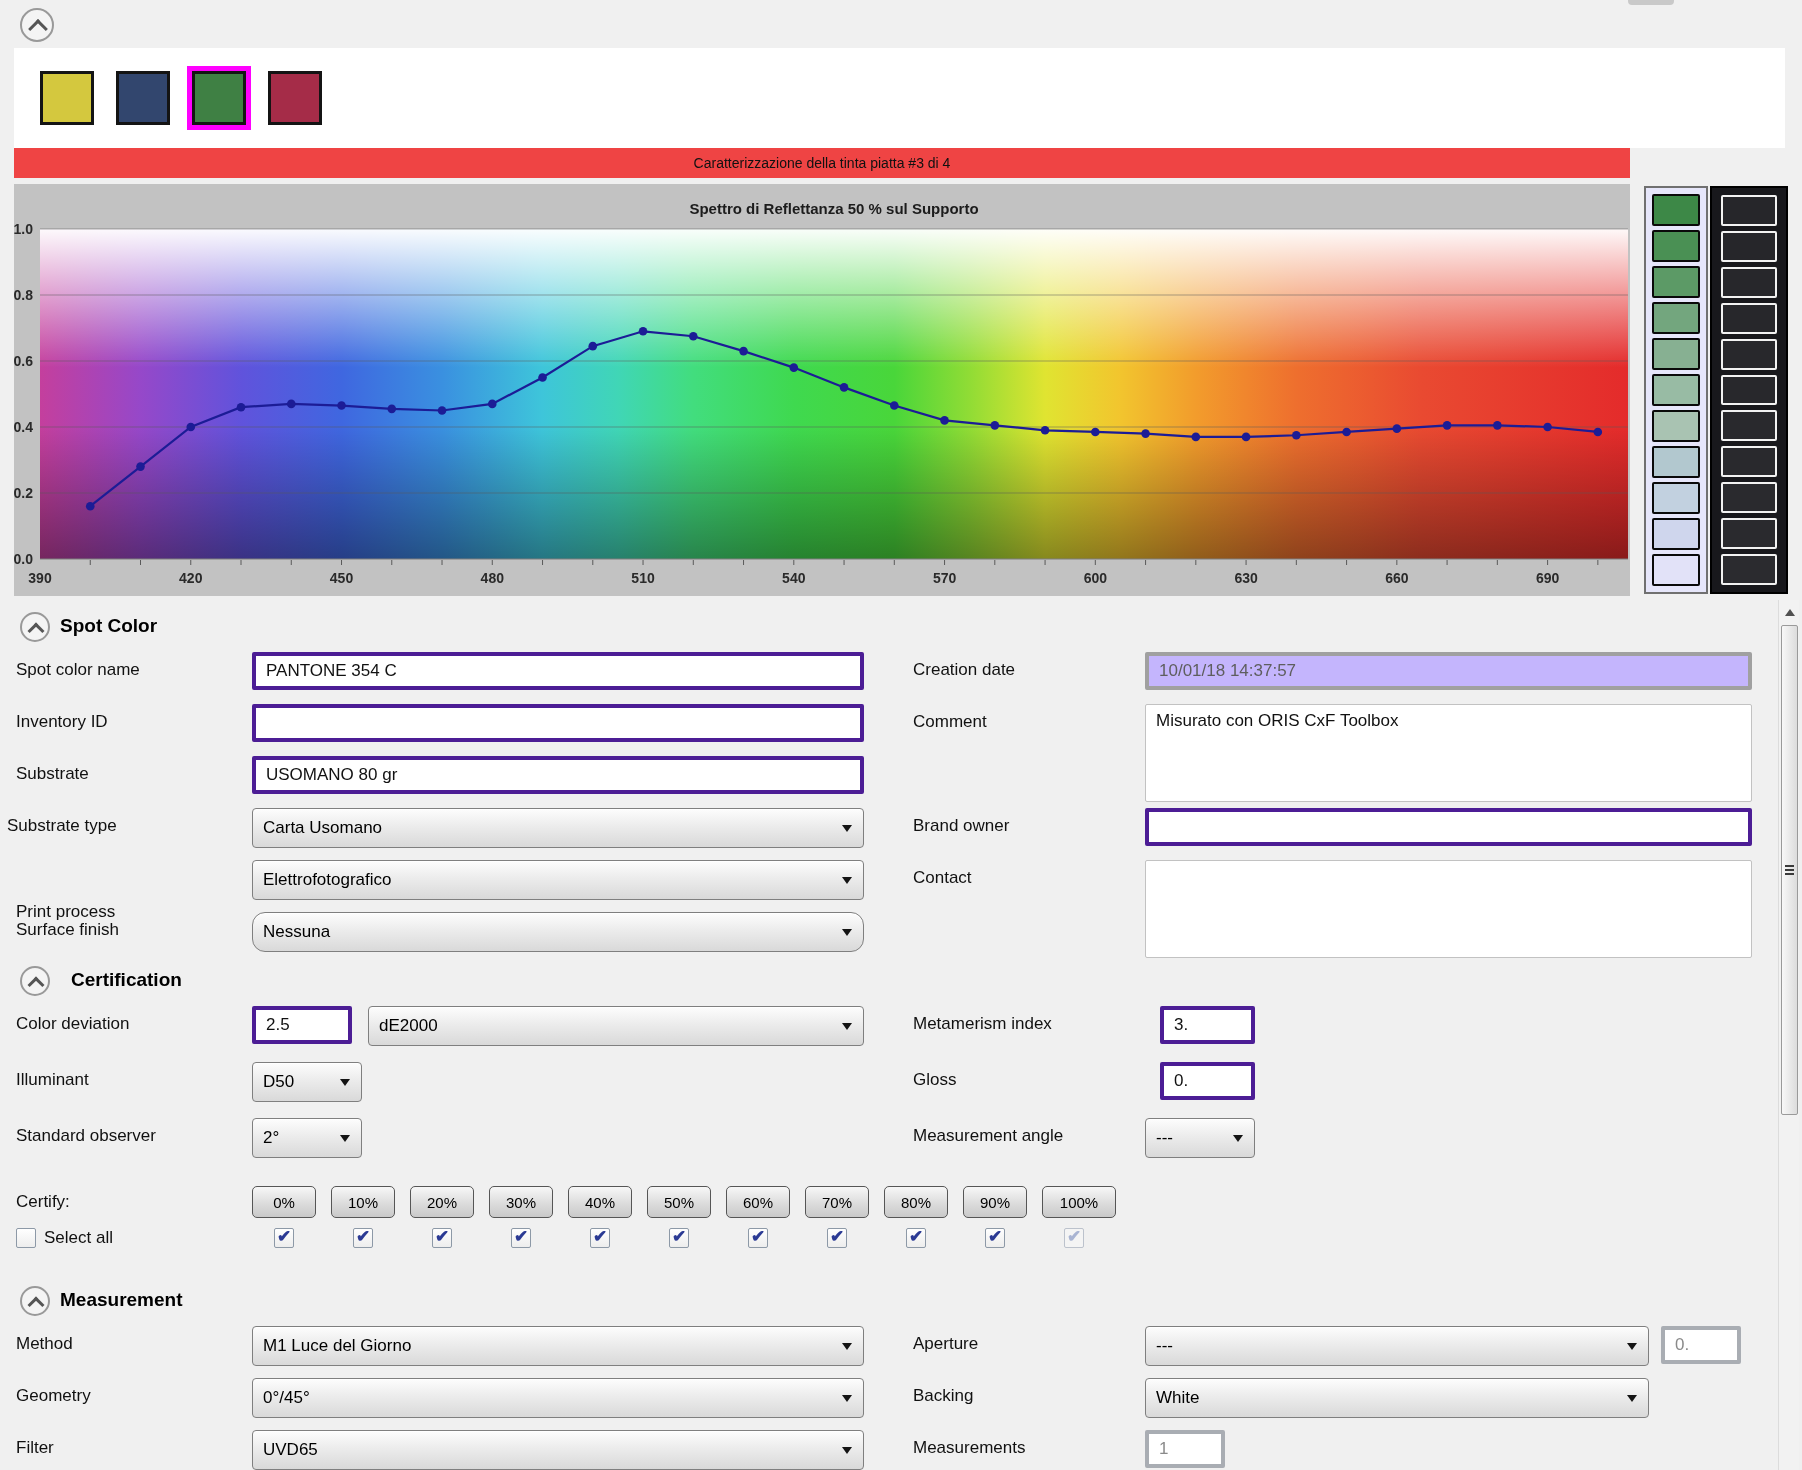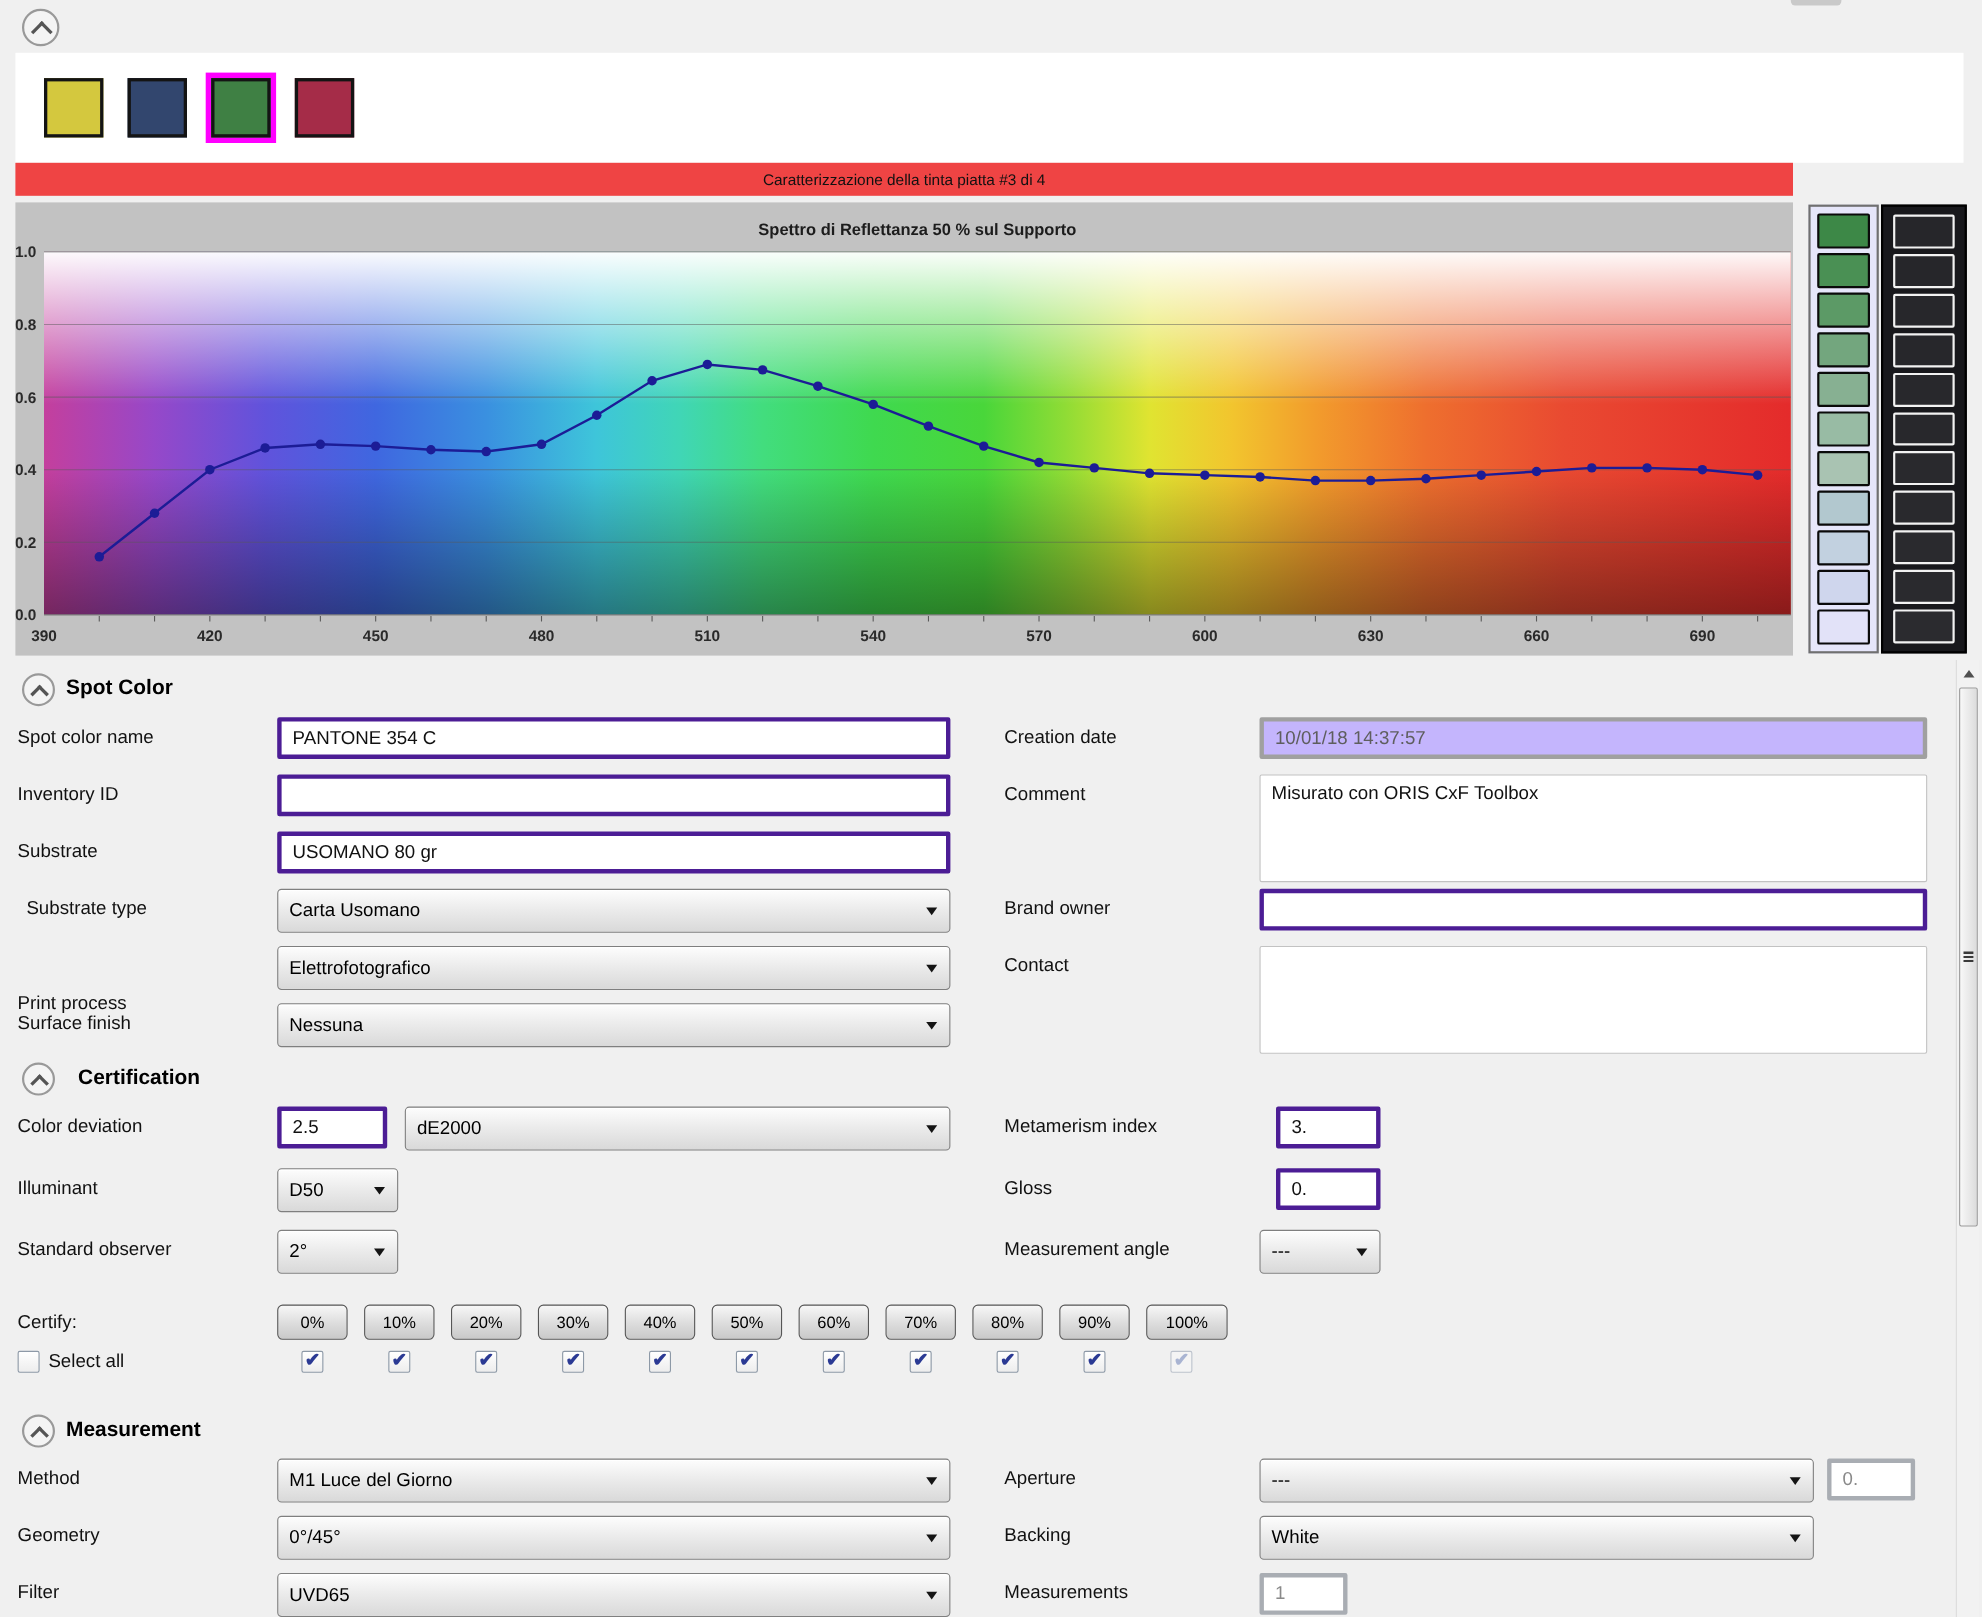--- a/index.html
+++ b/index.html
@@ -233,40 +233,40 @@
 
   <div class="label" style="left:16px;top:712px;">Inventory ID</div>
   <input class="input" style="left: 252px; top: 704px; width: 612px;" value="">
 
   <div class="label" style="left:913px;top:712px;">Comment</div>
   <textarea class="textarea" style="left: 1145px; top: 704px; width: 607px; height: 98px;">Misurato con ORIS CxF Toolbox</textarea>
 
   <div class="label" style="left:16px;top:764px;">Substrate</div>
   <input class="input" style="left: 252px; top: 756px; width: 612px;" value="USOMANO 80 gr">
 
-  <div class="label" style="left:24px;top:816px;">Substrate type</div>
+  <div class="label" style="left:7px;top:816px;">Substrate type</div>
   <div class="dropdown" style="left:252px;top:808px;width:612px;">
     <span>Carta Usomano</span>
     <span class="dd-arrow"></span>
   </div>
 
   <div class="label" style="left:913px;top:816px;">Brand owner</div>
   <input class="input" style="left: 1145px; top: 808px; width: 607px;" value="">
 
   <div class="label" style="left:16px;top:868px;margin-top:34px;">Print process</div>
   <div class="dropdown" style="left:252px;top:860px;width:612px;">
     <span>Elettrofotografico</span>
     <span class="dd-arrow"></span>
   </div>
 
   <div class="label" style="left:913px;top:868px;">Contact</div>
   <textarea class="textarea" style="left: 1145px; top: 860px; width: 607px; height: 98px;"></textarea>
 
   <div class="label" style="left:16px;top:920px;">Surface finish</div>
-  <div class="dropdown" style="left:252px;top:912px;width:612px;">
+  <div class="dropdown" style="left:252px;top:912px;width:612px;border-radius:13px;">
     <span>Nessuna</span>
     <span class="dd-arrow"></span>
   </div>
 
   <div class="round-btn" style="left:20px;top:966px;width:30px;height:30px;">
     <span class="chev-up" style="width:9px;height:9px;margin:-2px 0 0 -5px;"></span>
   </div>
   <div class="section-title" style="left:71px;top:969px;">Certification</div>
 
   <div class="label" style="left:16px;top:1014px;">Color deviation</div>

